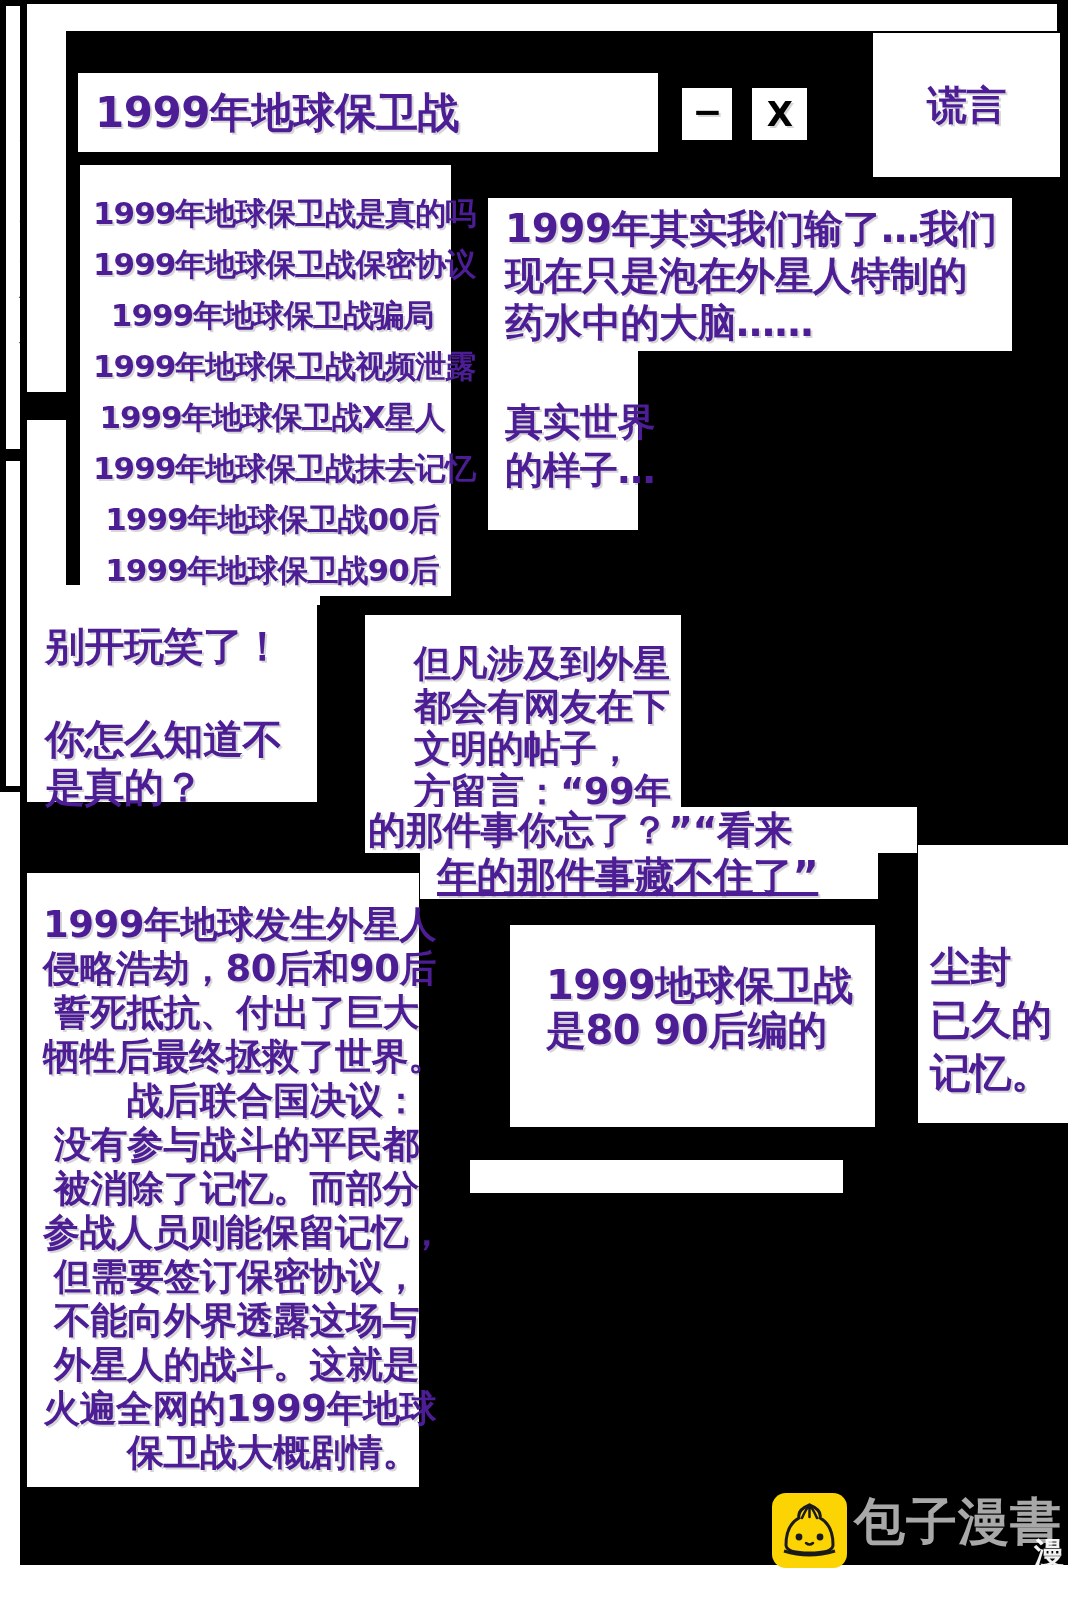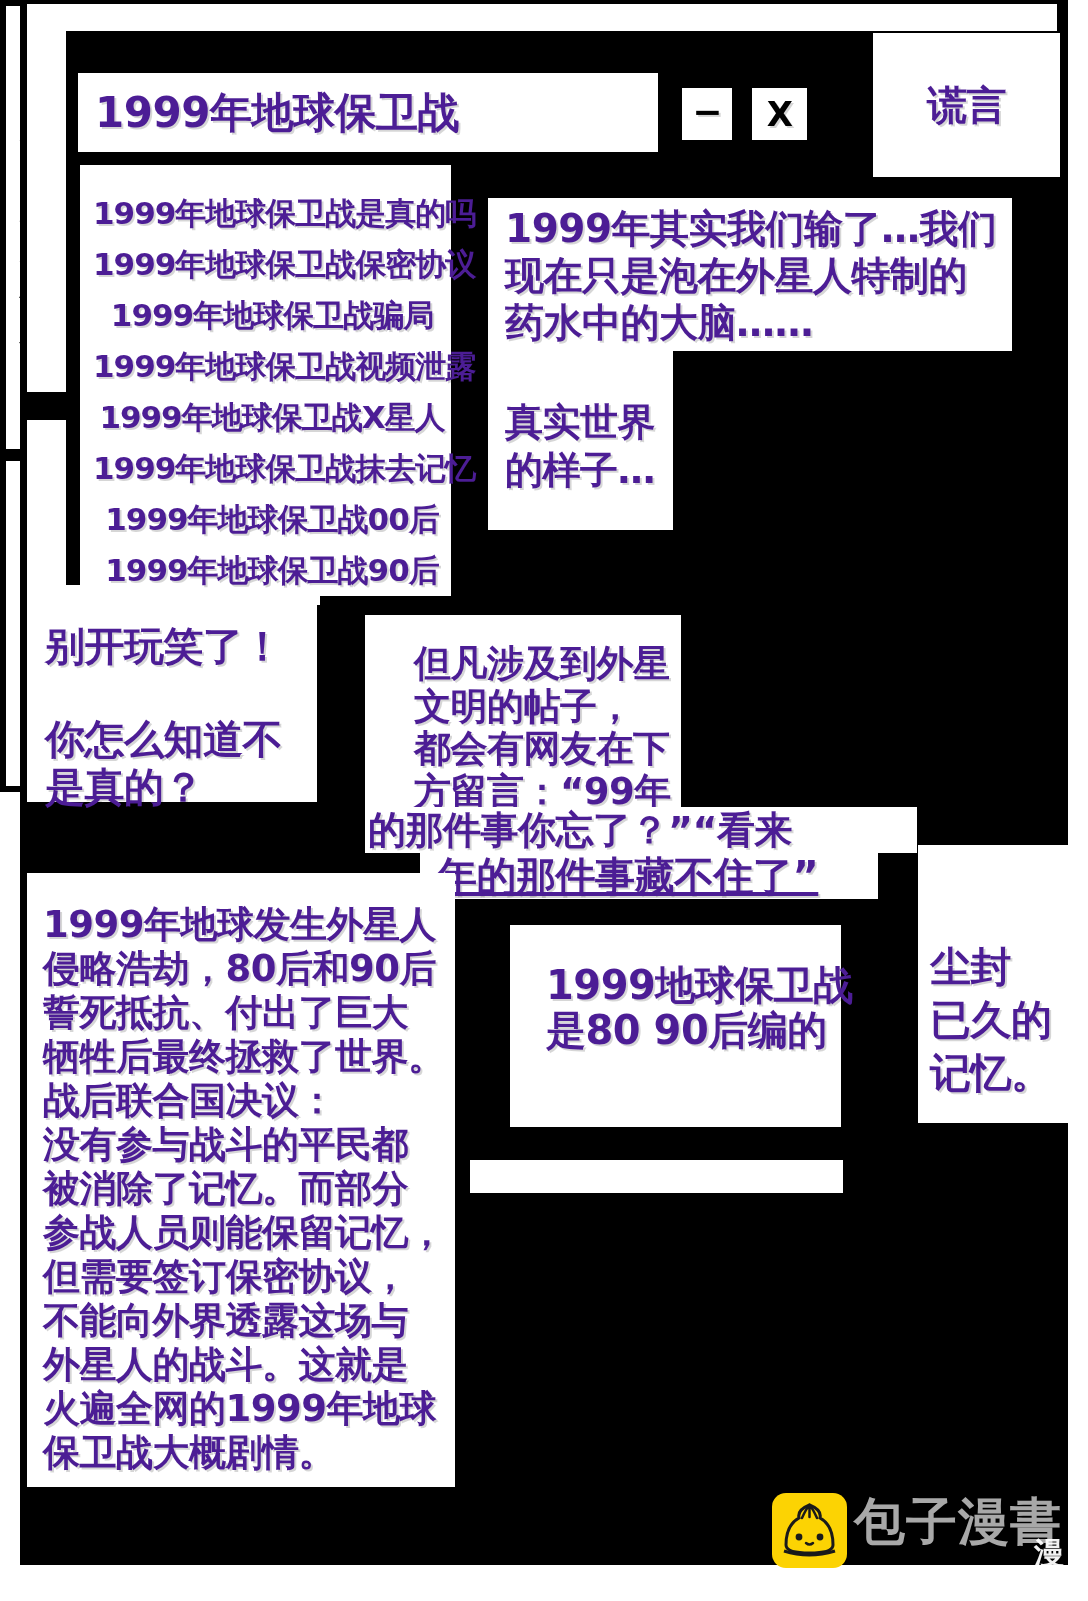--- a/index.html
+++ b/index.html
@@ -19,36 +19,36 @@
   .btn-close{left:752px;top:88px;width:55px;height:52px;font-size:34px;line-height:52px;}
   .suggestions{left:80px;top:165px;width:371px;height:431px;padding-top:23px;box-sizing:border-box;}
   .suggestions .item{font-size:31px;line-height:51px;padding-left:13px;white-space:nowrap;
                      letter-spacing:-1px;text-shadow:2px 2px 0 rgba(0,0,0,0.16);text-align:center;}
 
   
   .lie{left:873px;top:33px;width:187px;height:144px;display:flex;align-items:center;justify-content:center;
        font-size:40px;}
   .bubble-lost{left:488px;top:198px;width:524px;height:153px;font-size:39px;line-height:47px;
                padding:7px 8px 0 17px;box-sizing:border-box;}
-  .real-world{left:488px;top:351px;width:185px;height:179px;font-size:38px;line-height:48px;
+  .real-world{left:488px;top:351px;width:150px;height:179px;font-size:38px;line-height:48px;
               padding:47px 0 0 17px;box-sizing:border-box;}
   .meme-panel{left:680px;top:352px;width:377px;height:455px;background:#fff;border:6px solid #000;
               box-sizing:border-box;font-size:39px;line-height:43px;padding:12px 0 0 14px;}
   .no-kid{left:27px;top:605px;width:290px;height:197px;font-size:40px;line-height:48px;
           padding:17px 0 0 18px;box-sizing:border-box;}
   .no-kid .q{margin-top:45px;}
   .comments{left:365px;top:615px;width:316px;height:192px;font-size:37px;line-height:42.5px;
             padding:28px 0 0 49px;box-sizing:border-box;}
   .strip5{left:365px;top:807px;width:552px;height:46px;font-size:38px;line-height:46px;padding-left:3px;
           box-sizing:border-box;white-space:nowrap;}
   .strip6{left:420px;top:853px;width:458px;height:46px;font-size:40px;line-height:46px;padding-left:17px;
           box-sizing:border-box;white-space:nowrap;text-decoration:underline;}
-  .story{left:27px;top:873px;width:428px;height:614px;font-size:37px;line-height:44px;
-         padding:30px 0 0 16px;box-sizing:border-box;}
-  .joke{left:510px;top:925px;width:331px;height:202px;font-size:40px;line-height:45px;
+  .story{left:27px;top:873px;width:392px;height:614px;font-size:37px;line-height:44px;
+         padding:30px 0 0 16px;box-sizing:border-box;text-align:right;}
+  .joke{left:510px;top:925px;width:365px;height:202px;font-size:40px;line-height:45px;
         padding:38px 0 0 36px;box-sizing:border-box;}
   .memory{left:918px;top:845px;width:159px;height:278px;font-size:41px;line-height:53px;
           padding:96px 12px 0 12px;box-sizing:border-box;}
   .decision{left:468px;top:1193px;width:589px;height:337px;background:#fff;border:6px solid #000;
             box-sizing:border-box;font-size:39px;line-height:48px;padding:50px 0 0 43px;}
 
   
   .g-top{left:27px;top:4px;width:1030px;height:27px;}
   .g-left1{left:27px;top:31px;width:39px;height:361px;}
   .g-left2{left:27px;top:420px;width:39px;height:165px;}
@@ -122,22 +122,22 @@
   <div class="wbox no-kid">
     <div class="txt" data-bind="bubbles.no_kidding.line1">别开玩笑了！</div>
     <div class="q txt" data-bind-lines="bubbles.no_kidding.lines2">
         <div>你怎么知道不</div>
         <div>是真的？</div>
       </div>
   </div>
 
   <div class="wbox comments txt" data-bind-lines="bubbles.comments.lines">
       <div>但凡涉及到外星</div>
+      <div>都会有网友在下</div>
       <div>文明的帖子，</div>
-      <div>都会有网友在下</div>
       <div>方留言：“99年</div>
     </div>
   <div class="wbox strip5 txt" data-bind="bubbles.comments.overflow1">的那件事你忘了？”“看来</div>
   <div class="wbox strip6 txt" data-bind="bubbles.comments.overflow2">年的那件事藏不住了”</div>
 
   <div class="wbox story txt" data-bind-lines="bubbles.story.lines">
       <div>1999年地球发生外星人</div>
       <div>侵略浩劫，80后和90后</div>
       <div>誓死抵抗、付出了巨大</div>
       <div>牺牲后最终拯救了世界。</div>

